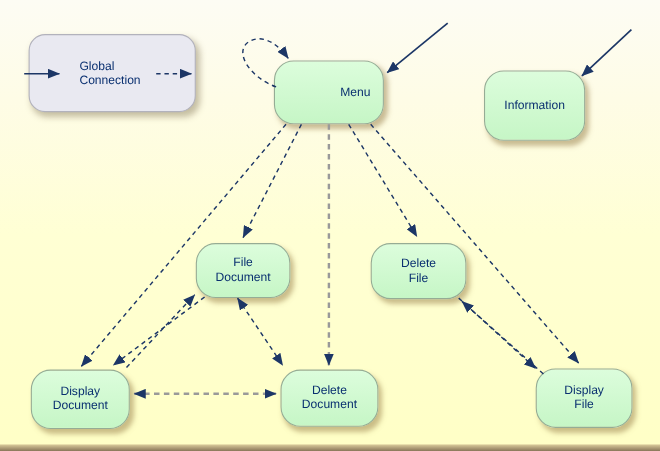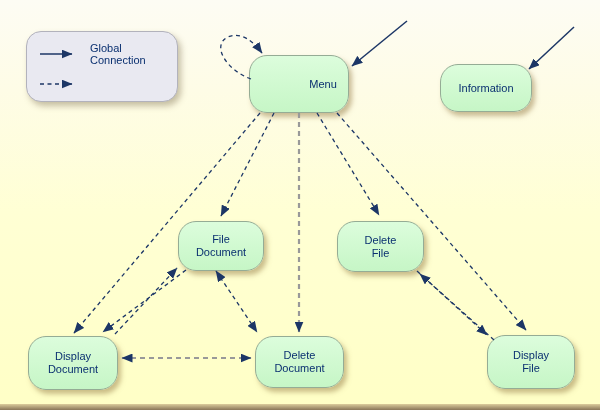--- a/index.html
+++ b/index.html
@@ -19,21 +19,21 @@
     cursor:pointer;box-sizing:border-box;
   }
   .node-label{
     color:#0a3070;font-size:11px;line-height:13px;text-align:center;
     white-space:pre-line;pointer-events:none;
   }
   .legend{
     position:absolute;left:26px;top:31px;width:152px;height:71px;z-index:2;
     background:#e9e9f1;border:1px solid #b2b2bc;border-radius:15px;
     box-shadow:3px 4px 6px rgba(128,115,82,0.45);
-    display:flex;flex-direction:column;justify-content:center;gap:11px;
+    display:flex;flex-direction:row;justify-content:center;gap:11px;
     padding:4px 10px;box-sizing:border-box;
   }
   .legend-row{display:flex;align-items:center;gap:7px;}
   .legend-icon{flex:0 0 auto;}
   .legend-label{color:#0a3070;font-size:11px;}
   .bottom-edge{
     position:absolute;left:0;bottom:0;width:600px;height:6px;z-index:4;
     background:linear-gradient(180deg,#dccd9c 0%,#897659 100%);
   }
 </style>
@@ -53,21 +53,21 @@
       <svg class="legend-icon" width="46" height="14">
         <line class="legend-arrow-line" x1="3" y1="7" x2="35" y2="7" stroke-width="1.3" stroke-dasharray="4 3.5" marker-end="url(#arrowhead)" stroke="#1c3666"></line>
       </svg>
     </div>
   </div>
 
   <div class="nodes-layer" id="nodes-layer">
       <div class="node" style="left: 249px; top: 55px; width: 100px; height: 58px; padding-left: 48px;">
         <span class="node-label">Menu</span>
       </div>
-      <div class="node" style="left: 440px; top: 64px; width: 92px; height: 48px;">
+      <div class="node" style="left: 440px; top: 64px; width: 92px; height: 64px;">
         <span class="node-label">Information</span>
       </div>
       <div class="node" style="left: 178px; top: 221px; width: 86px; height: 50px;">
         <span class="node-label">File
 Document</span>
       </div>
       <div class="node" style="left: 337px; top: 221px; width: 87px; height: 51px;">
         <span class="node-label">Delete
 File</span>
       </div>

